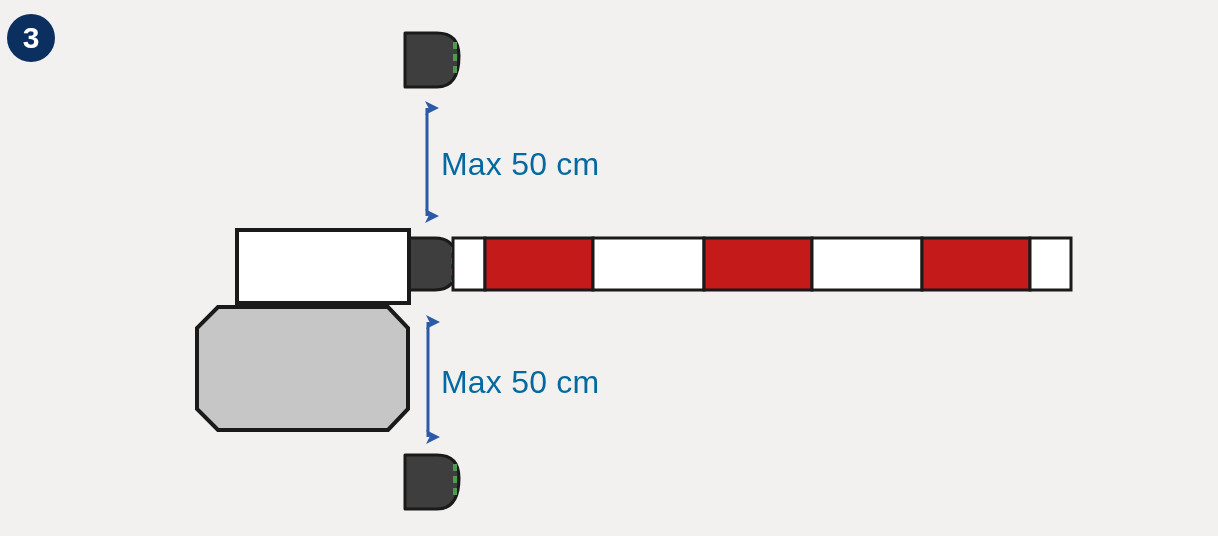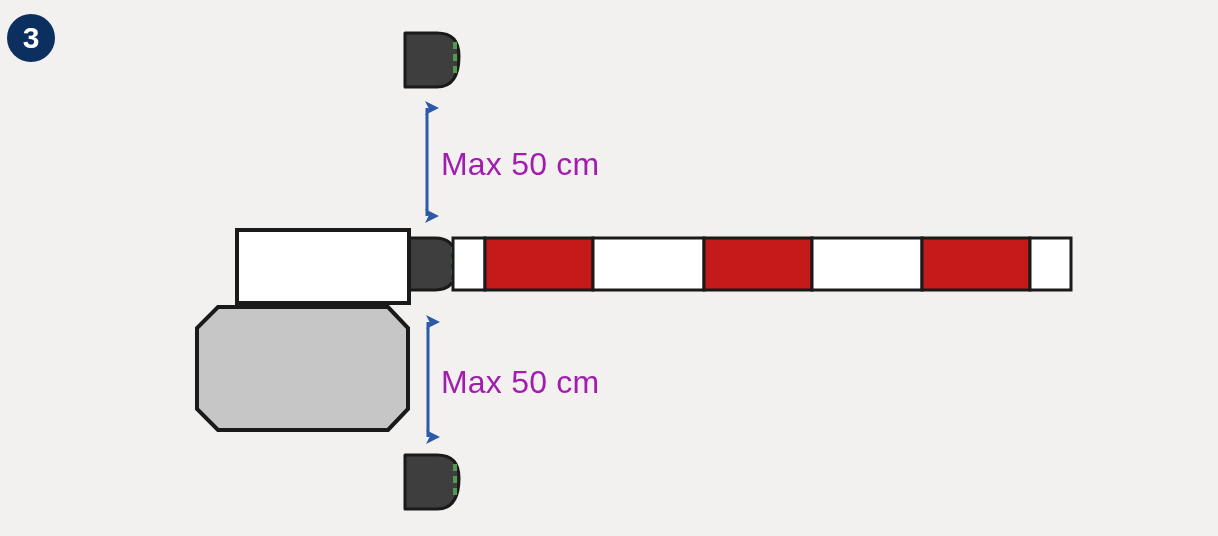--- a/index.html
+++ b/index.html
@@ -40,21 +40,21 @@
   
   #scene {
     position: absolute;
     left: 0;
     top: 0;
   }
 
   
   .dim-label {
     position: absolute;
-    color: #a21caf;
+    color: #0369a1;
     font-size: 32px;
     font-family: "Liberation Sans", sans-serif;
     white-space: nowrap;
     letter-spacing: 0.2px;
   }
   #label-top { left: 441px; top: 146px; }
   #label-bottom { left: 441px; top: 364px; }
 </style>
 </head>
 <body>

